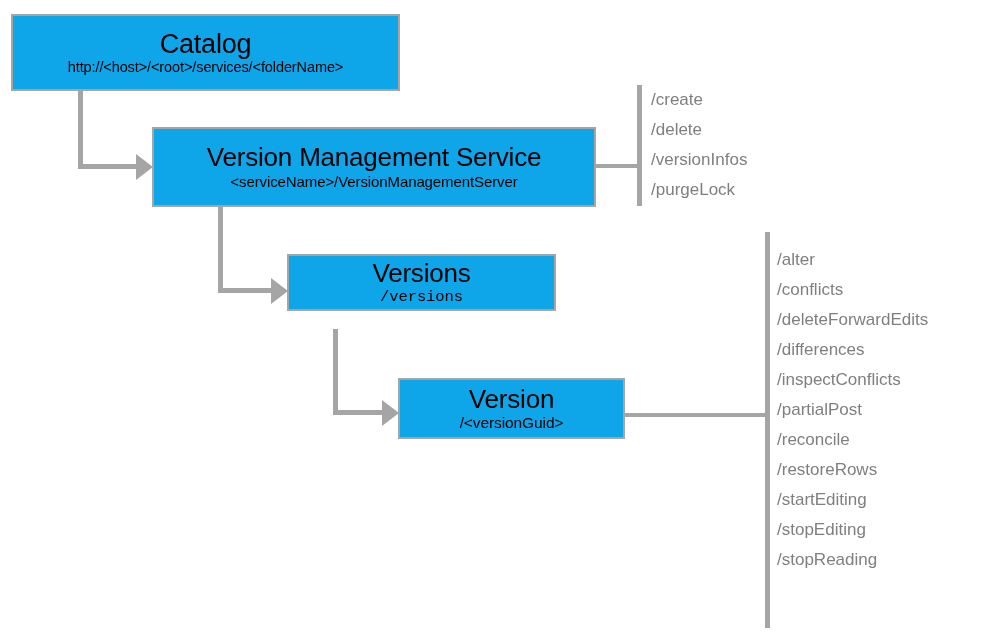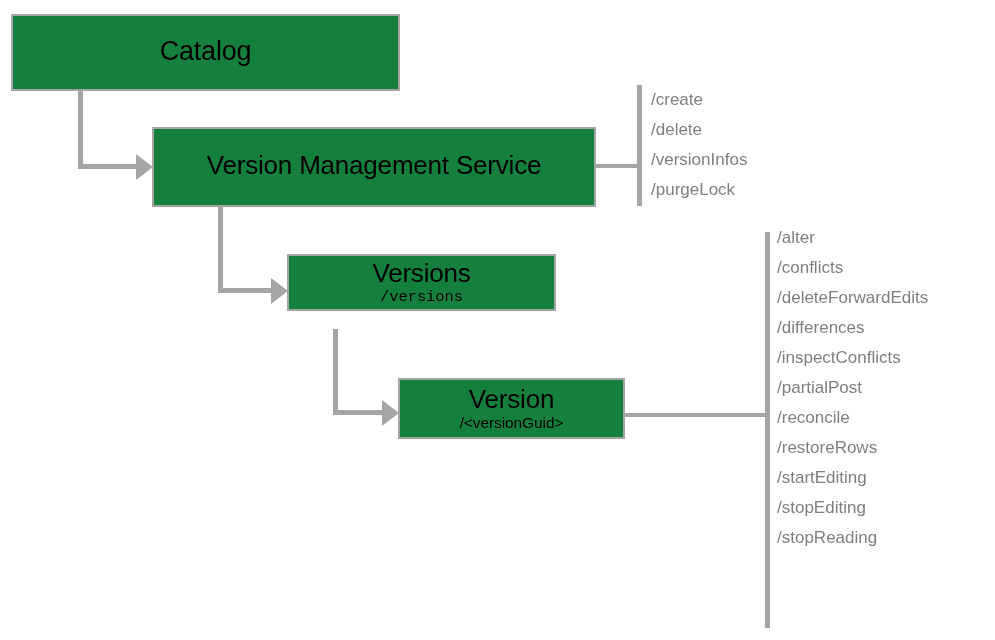--- a/index.html
+++ b/index.html
@@ -20,21 +20,21 @@
     position: absolute;
     left: 0; top: 0;
     width: 995px;
     height: 640px;
   }
 
   
   .node {
     position: absolute;
     box-sizing: border-box;
-    background: #15803d;
+    background: #0ea5e9;
     border: 2px solid #a5a5a5;
     display: flex;
     flex-direction: column;
     align-items: center;
     justify-content: center;
     color: #000000;
     text-align: center;
     line-height: 1.05;
   }
   .node .title {
@@ -121,21 +121,21 @@
   .endpoints {
     position: absolute;
     color: #7f7f7f;
     font-size: 17px;
     line-height: 30px;
     white-space: nowrap;
   }
   .endpoints .ep { display: block; }
 
   #endpoints-vms     { left: 651px; top: 85px; }
-  #endpoints-version { left: 777px; top: 223px; }
+  #endpoints-version { left: 777px; top: 245px; }
 </style>
 </head>
 <body>
 
 <div id="diagram">
 
   <div class="conn" id="conn1-v"></div>
   <div class="conn" id="conn1-h"></div>
   <div class="arrow" id="arrow1"></div>
 
@@ -148,24 +148,26 @@
   <div class="arrow" id="arrow3"></div>
 
   <div class="conn" id="stem-vms"></div>
   <div class="conn" id="stem-version"></div>
 
   <div class="bracket" id="bracket-vms"></div>
   <div class="bracket" id="bracket-version"></div>
 
   <div class="node" id="node-catalog">
     <span class="title">Catalog</span>
+    <span class="subtitle">http://&lt;host&gt;/&lt;root&gt;/services/&lt;folderName&gt;</span>
   </div>
 
   <div class="node" id="node-vms">
     <span class="title">Version Management Service</span>
+    <span class="subtitle">&lt;serviceName&gt;/VersionManagementServer</span>
   </div>
 
   <div class="node" id="node-versions">
     <span class="title">Versions</span>
     <span class="subtitle">/versions</span>
   </div>
 
   <div class="node" id="node-version">
     <span class="title">Version</span>
     <span class="subtitle">/&lt;versionGuid&gt;</span>

